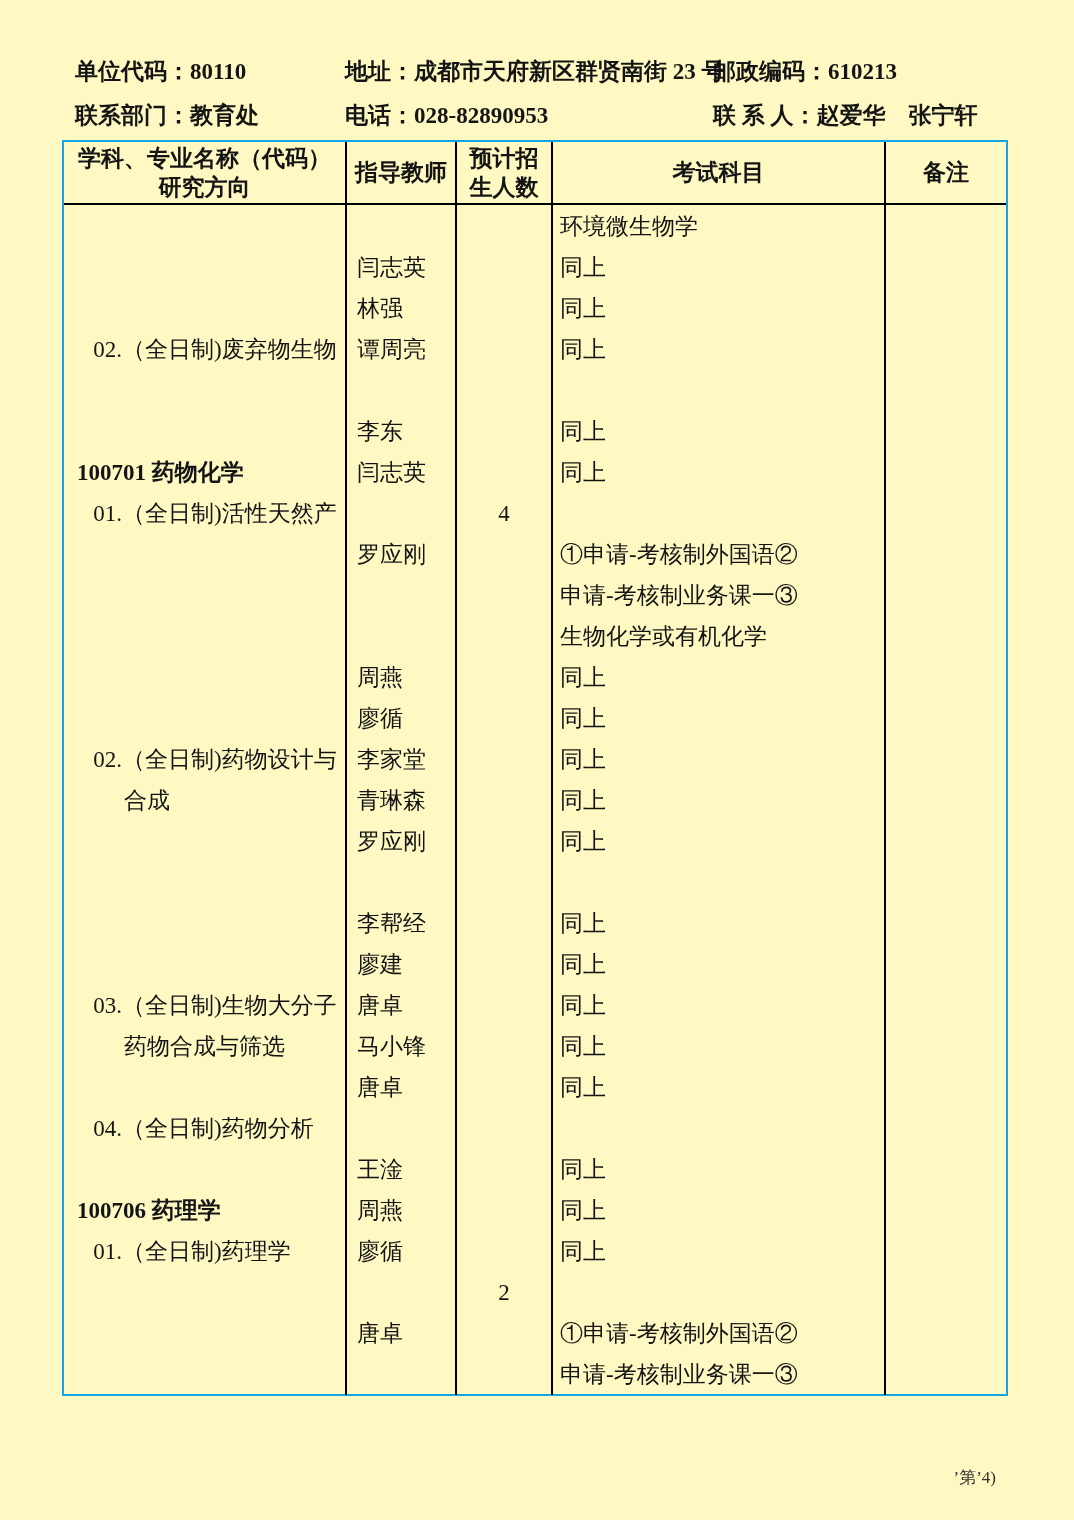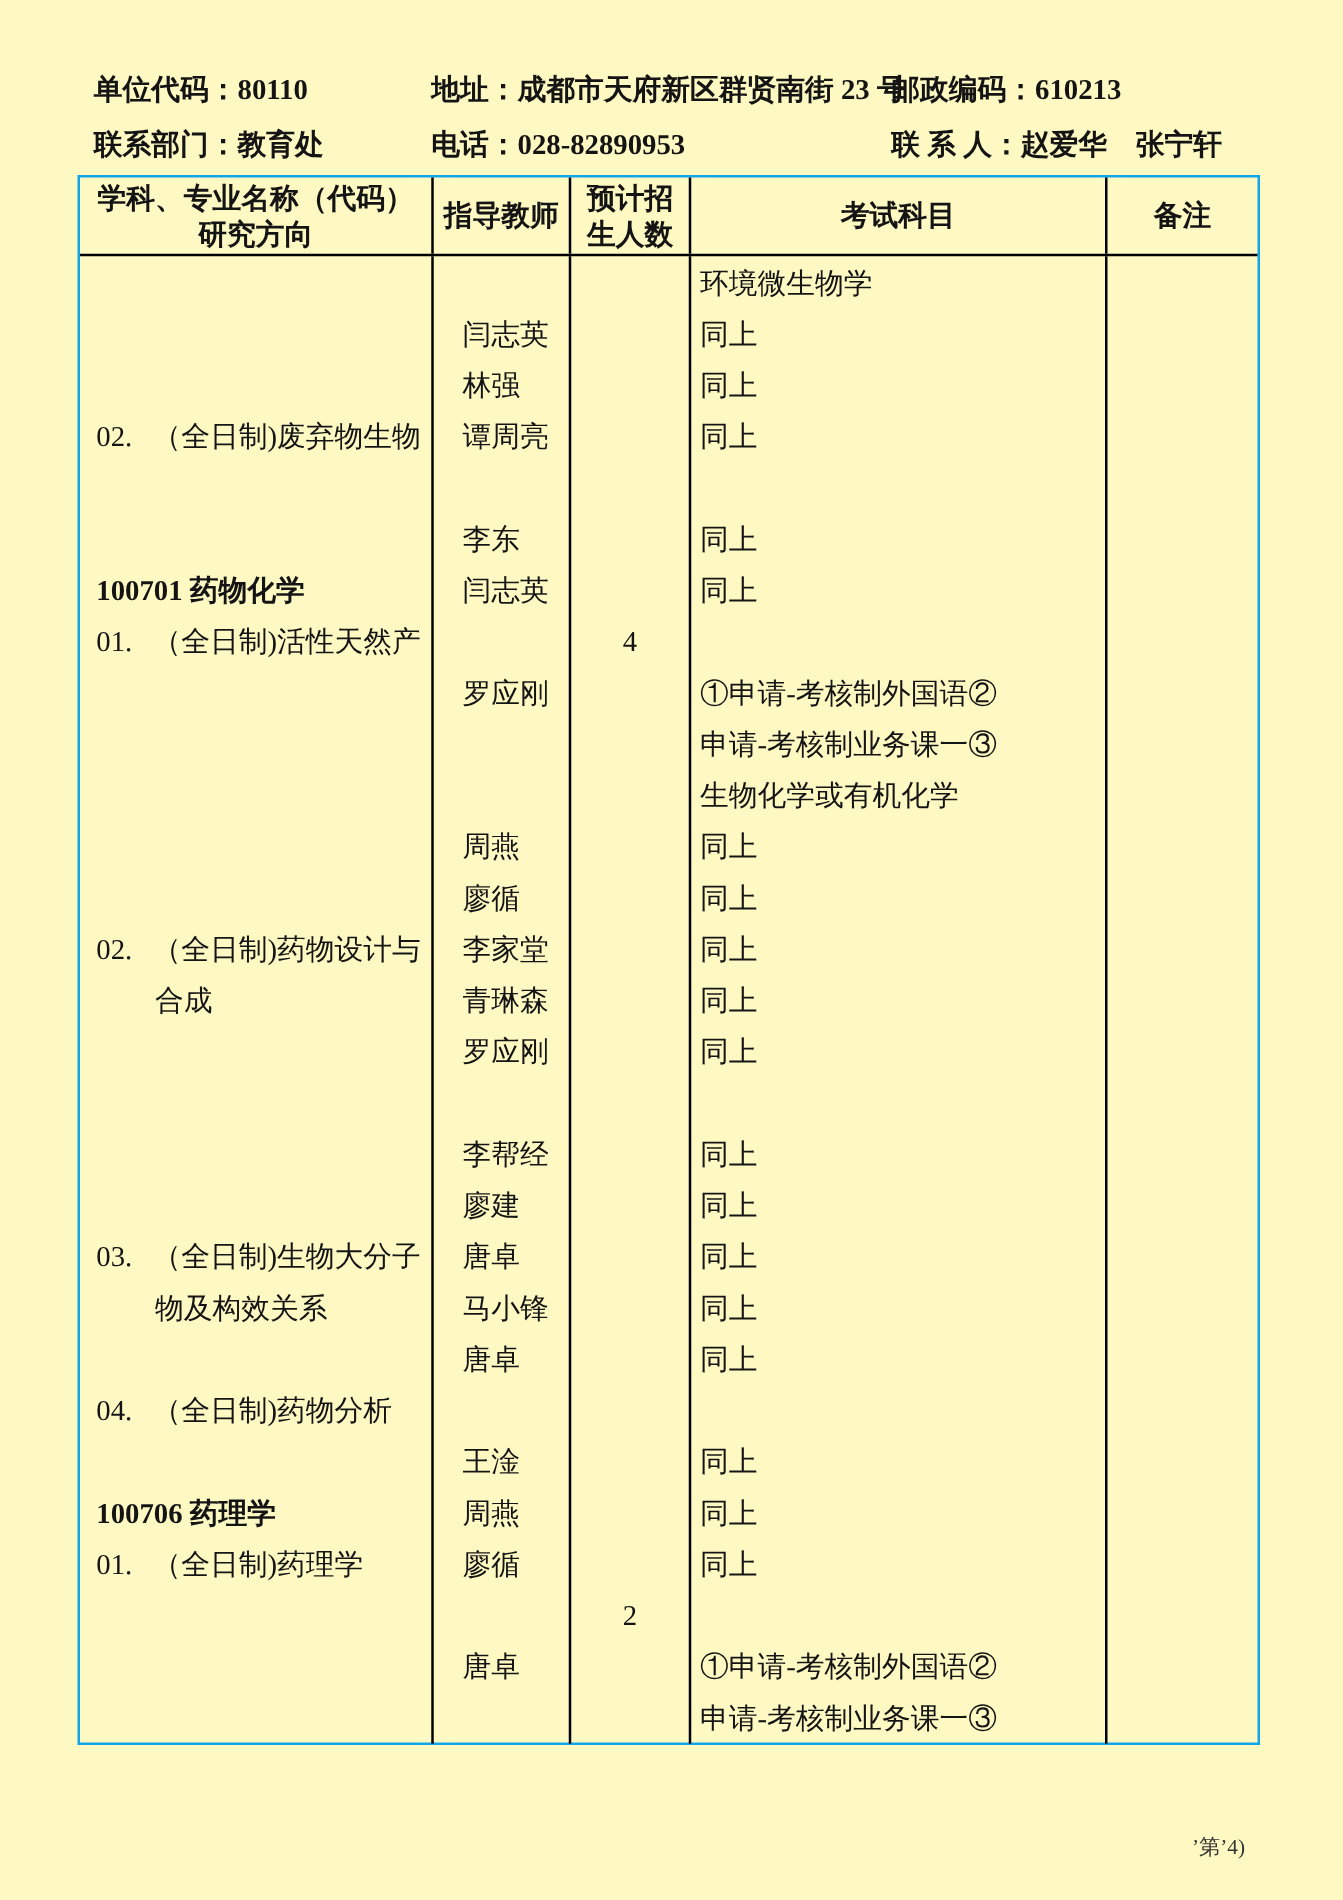--- a/index.html
+++ b/index.html
@@ -33,22 +33,22 @@
     font-weight:700; font-size:23px; line-height:29px; text-align:center;
   }
   .bodycol{display:flex; flex-direction:column; padding-top:1px;}
   .line{
     height:41px; flex:none; display:flex; align-items:center;
     font-size:23px; white-space:pre;
   }
   .subject-line{padding-left:13px;}
   .subject-line.indent{padding-left:60px;}
   .subject-line.bold{font-weight:700;}
-  .num{display:inline-block; min-width:45px;}
-  .advisor-line{padding-left:23px;text-align:right;}
+  .num{display:inline-block; min-width:45px;text-align:right;}
+  .advisor-line{padding-left:10px;text-align:right;}
   .quota-line{justify-content:center; padding-left:0;}
   .exam-line{padding-left:7px;}
   .page-footer{
     position:absolute; top:1466px; right:78px; font-size:17px; color:#333;
     white-space:pre;
   }
 </style>
 </head>
 <body>
 
@@ -100,21 +100,21 @@
           <div class="line subject-line"></div>
           <div class="line subject-line"></div>
           <div class="line subject-line"></div>
           <div class="line subject-line"><span class="num">02.</span><span>（全日制)药物设计与</span></div>
           <div class="line subject-line indent">合成</div>
           <div class="line subject-line"></div>
           <div class="line subject-line"></div>
           <div class="line subject-line"></div>
           <div class="line subject-line"></div>
           <div class="line subject-line"><span class="num">03.</span><span>（全日制)生物大分子</span></div>
-          <div class="line subject-line indent">物及构效关系</div>
+          <div class="line subject-line indent">药物合成与筛选</div>
           <div class="line subject-line"></div>
           <div class="line subject-line"><span class="num">04.</span><span>（全日制)药物分析</span></div>
           <div class="line subject-line"></div>
           <div class="line subject-line bold">100706 药理学</div>
           <div class="line subject-line"><span class="num">01.</span><span>（全日制)药理学</span></div>
           <div class="line subject-line"></div>
         </div>
       <div class="col c2 bodycol" id="col-advisor">
           <div class="line advisor-line"></div>
           <div class="line advisor-line">闫志英</div>

